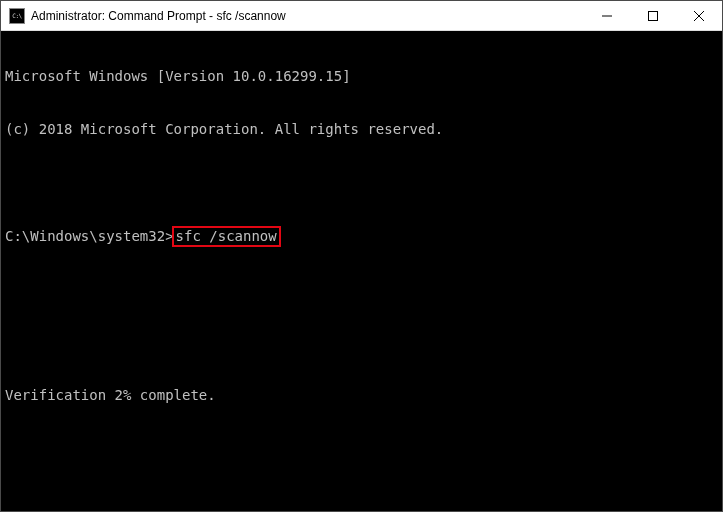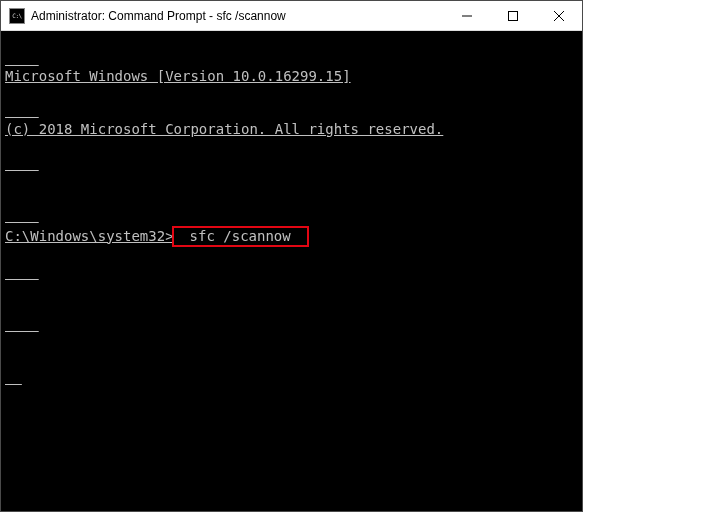--- a/index.html
+++ b/index.html
@@ -4,21 +4,21 @@
   <style>
     * { margin: 0; padding: 0; box-sizing: border-box; }
     body {
       width: 723px;
       height: 512px;
       background: #fff;
       font-family: "Segoe UI", Tahoma, sans-serif;
       overflow: hidden;
     }
     .window {
-      width: 583px;
+      width: 723px;
       height: 512px;
       border: 1px solid #4a4a4a;
       background: #fff;
       display: flex;
       flex-direction: column;
     }
     .titlebar {
       height: 30px;
       background: #fff;
       display: flex;
@@ -65,27 +65,26 @@
     .terminal {
       flex: 1;
       background: #000;
       color: #c0c0c0;
       font-family: Consolas, "Lucida Console", monospace;
       font-size: 14px;
       line-height: 1.25;
       padding: 2px 4px;
       white-space: pre;
       overflow: hidden;
-      text-decoration: underline;
     }
     .line { display: block; min-height: 1.25em; }
     .highlight-box {
       display: inline-block;
       border: 2px solid #e30613;
-      padding: 0 16px;
+      padding: 0 2px;
       margin-left: -2px;
     }
   </style>
 </head>
 <body>
 
 <div class="window">
 
   <div class="titlebar">
     <div class="titlebar-icon">C:\</div>
@@ -110,15 +109,16 @@
     </div>
   </div>
 
   <div class="terminal">
     <span class="line">Microsoft Windows [Version 10.0.16299.15]</span>
     <span class="line">(c) 2018 Microsoft Corporation. All rights reserved.</span>
     <span class="line"></span>
     <span class="line"><span>C:\Windows\system32&gt;</span><span class="highlight-box">sfc /scannow</span></span>
     <span class="line"></span>
     <span class="line"></span>
+    <span class="line">Verification 2% complete.</span>
   </div>
 
 </div>
 
 </body></html>

